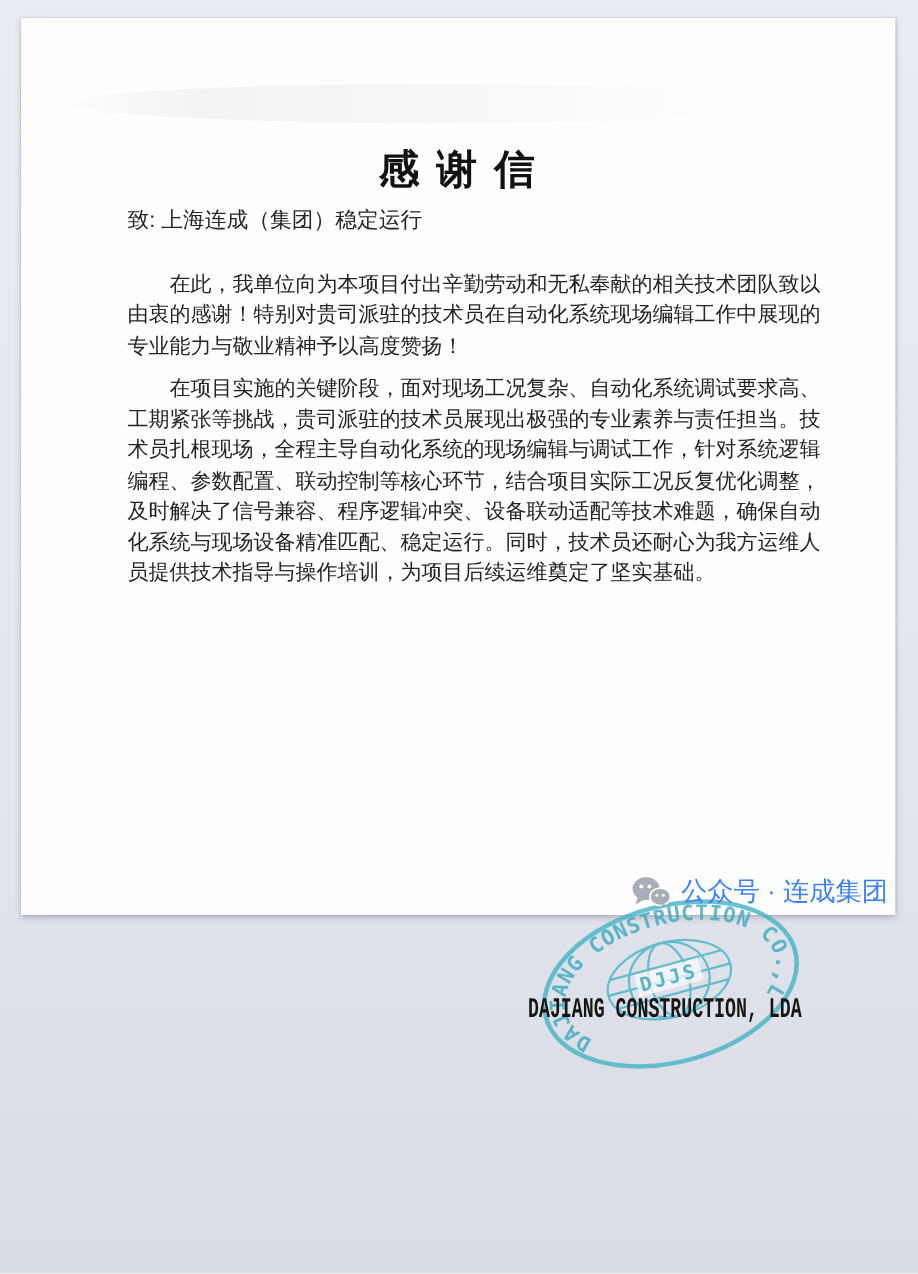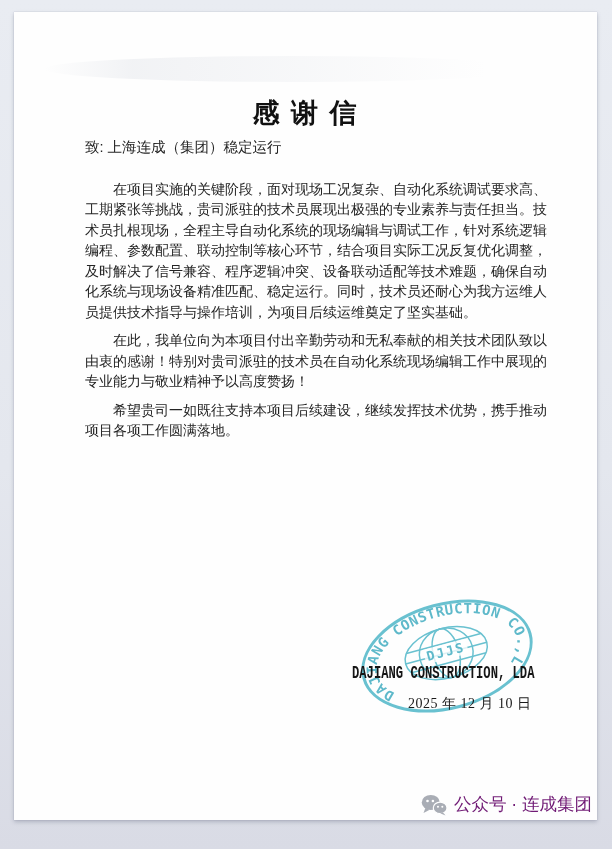--- a/index.html
+++ b/index.html
@@ -6,21 +6,21 @@
   body {
     width: 612px; height: 849px;
     overflow: hidden;
     position: relative;
     background: linear-gradient(180deg, #e9ecf2 0%, #e4e7ee 55%, #d9dbe5 100%);
     font-family: "Liberation Sans", "DejaVu Sans", sans-serif;
   }
   .paper {
     position: absolute;
     left: 14px; top: 12px;
-    width: 583px; height: 808px;
+    width: 583px; height: 598px;
     background: #fefefe;
     box-shadow: 0 2px 4px rgba(80,85,110,0.30), 0 0 1px rgba(120,125,145,0.45);
   }
   .scan-smudge {
     position: absolute;
     left: 30px; right: 60px; top: 44px; height: 26px;
     background: linear-gradient(90deg, rgba(190,196,208,0) 0%, rgba(190,196,208,0.20) 18%, rgba(190,196,208,0.10) 55%, rgba(190,196,208,0) 90%);
     border-radius: 50%;
     pointer-events: none;
   }
@@ -73,40 +73,39 @@
     color: #1a1a1a;
     white-space: nowrap;
     letter-spacing: 0.5px;
   }
   .wechat-watermark {
     position: absolute;
     right: 5px; bottom: 4px;
     display: flex;
     align-items: center;
     gap: 7px;
-    color: #701a75;
+    color: #3b82f6;
     font-size: 17.5px;
     line-height: 23px;
   }
   .wechat-icon-svg { display: block; }
 </style>
 </head>
 <body>
 
 <div class="paper">
 
   <div class="scan-smudge"></div>
 
   <h1 class="letter-title">感 谢 信</h1>
 
   <div class="letter-body">
     <div class="salutation">致: 上海连成（集团）稳定运行</div>
+    <p>在此，我单位向为本项目付出辛勤劳动和无私奉献的相关技术团队致以由衷的感谢！特别对贵司派驻的技术员在自动化系统现场编辑工作中展现的专业能力与敬业精神予以高度赞扬！</p>
     <p>在项目实施的关键阶段，面对现场工况复杂、自动化系统调试要求高、工期紧张等挑战，贵司派驻的技术员展现出极强的专业素养与责任担当。技术员扎根现场，全程主导自动化系统的现场编辑与调试工作，针对系统逻辑编程、参数配置、联动控制等核心环节，结合项目实际工况反复优化调整，及时解决了信号兼容、程序逻辑冲突、设备联动适配等技术难题，确保自动化系统与现场设备精准匹配、稳定运行。同时，技术员还耐心为我方运维人员提供技术指导与操作培训，为项目后续运维奠定了坚实基础。</p>
-    <p>在此，我单位向为本项目付出辛勤劳动和无私奉献的相关技术团队致以由衷的感谢！特别对贵司派驻的技术员在自动化系统现场编辑工作中展现的专业能力与敬业精神予以高度赞扬！</p>
-    <p>希望贵司一如既往支持本项目后续建设，继续发挥技术优势，携手推动项目各项工作圆满落地。</p>
   </div>
 
   <svg class="stamp-svg" viewBox="0 0 224 170">
     <defs>
       <path id="ringTextPath" d="M 52.3,107.4 A 72,40 0 1 1 171.7,107.4" fill="none"></path>
     </defs>
     <g transform="rotate(-15 112 85)" opacity="0.82">
 
       <ellipse cx="112" cy="85" rx="86" ry="52" fill="none" stroke="#49b4c6" stroke-width="3"></ellipse>
 
@@ -122,21 +121,20 @@
         <path d="M 70,82 L 154,82"></path>
         <path d="M 73.5,92 L 150.5,92"></path>
       </g>
       <rect x="90" y="73" width="44" height="15" fill="rgba(255,255,255,0.78)"></rect>
       <text x="112" y="85" text-anchor="middle" font-family="DejaVu Sans Mono, Liberation Mono, monospace" font-size="13" font-weight="700" letter-spacing="2" fill="#3caabf">DJJS</text>
     </g>
   </svg>
 
   <div class="signature-company">DAJIANG CONSTRUCTION, LDA</div>
 
-  <div class="signature-date">2025 年 12 月 10 日</div>
 
   <div class="wechat-watermark">
     <svg class="wechat-icon-svg" width="26" height="22" viewBox="0 0 36 30">
       <ellipse cx="13.5" cy="11.5" rx="12.5" ry="10.5" fill="#a9adb5"></ellipse>
       <polygon points="6,19 3.5,26 12,21.5" fill="#a9adb5"></polygon>
       <circle cx="9" cy="9.5" r="1.8" fill="#ffffff"></circle>
       <circle cx="16.5" cy="9.5" r="1.8" fill="#ffffff"></circle>
       <ellipse cx="26.5" cy="19" rx="9.5" ry="8" fill="#a9adb5" stroke="#ffffff" stroke-width="1.6"></ellipse>
       <polygon points="30.5,25.5 34,29.5 26.5,26.5" fill="#a9adb5"></polygon>
       <circle cx="23.5" cy="17.5" r="1.4" fill="#ffffff"></circle>

